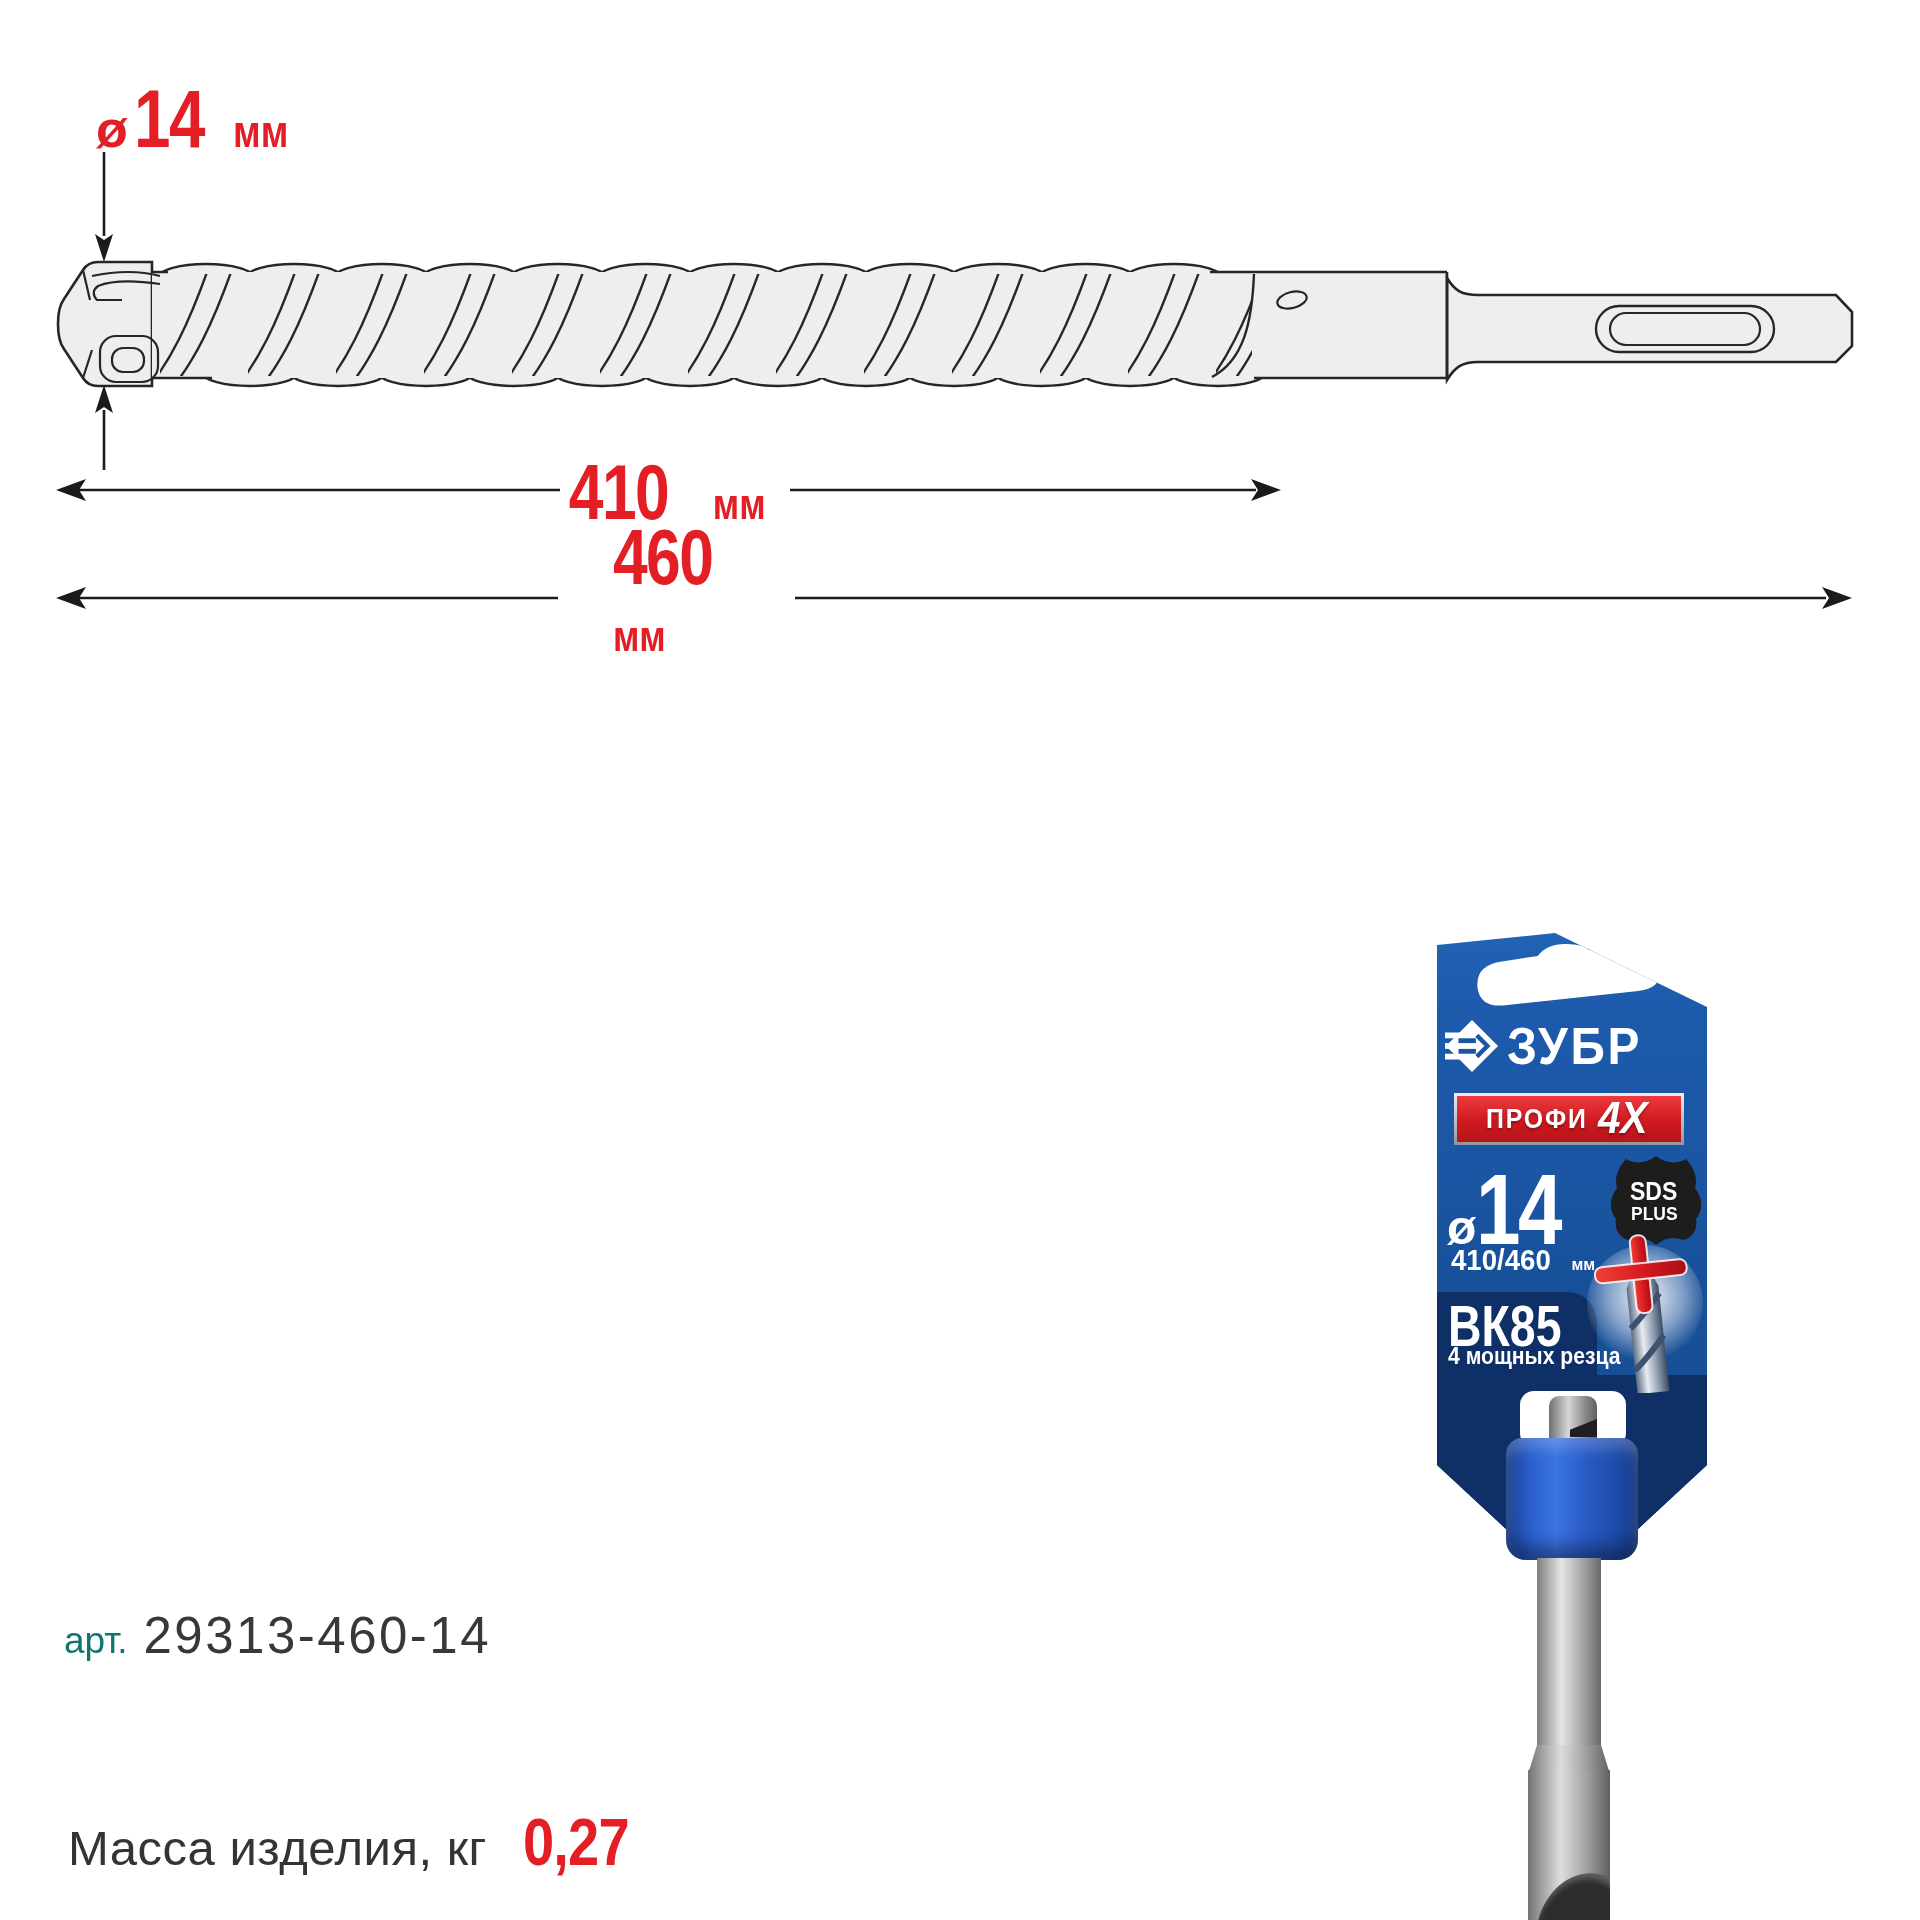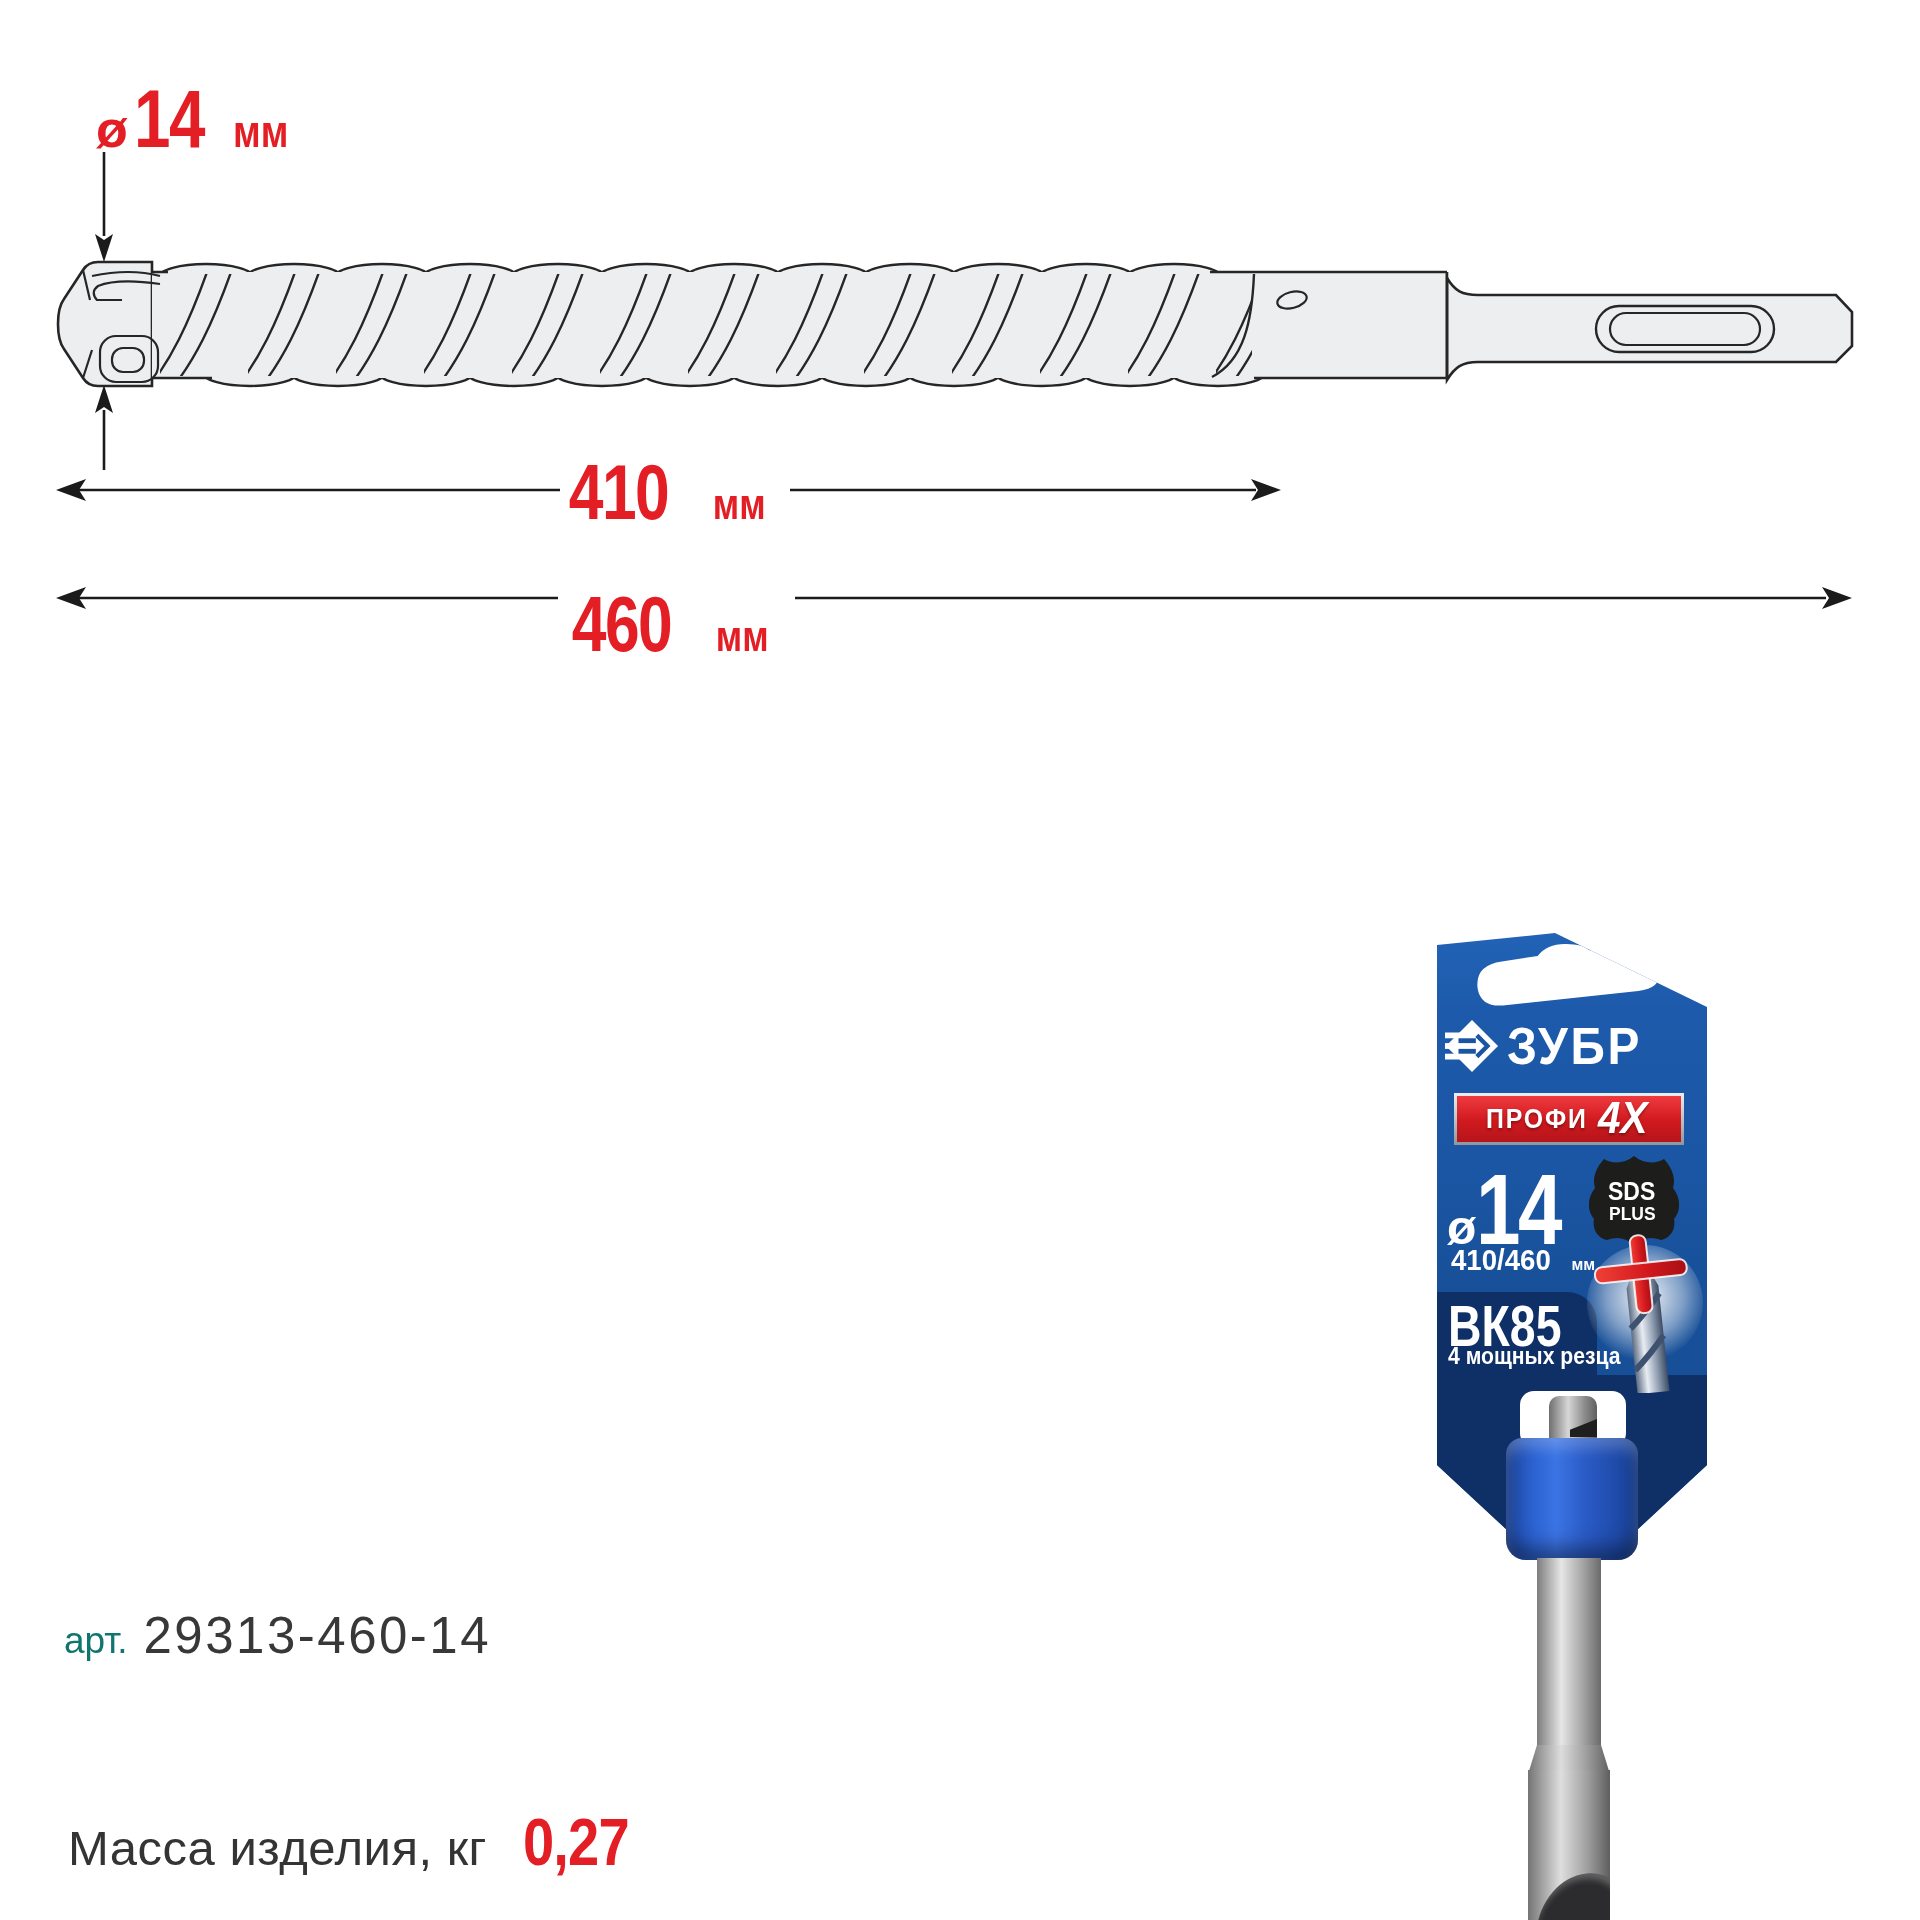--- a/index.html
+++ b/index.html
@@ -15,21 +15,21 @@
   
   .dia-label{left:96px;top:78px;gap:6px;}
   .dia-label .sym{font-size:52px;font-weight:700;line-height:1;}
   .dia-label .num{font-size:82px;font-weight:700;line-height:1;letter-spacing:-2px;}
   .dia-label .unit{font-size:44px;font-weight:700;line-height:1;margin-left:6px;}
 
   .dim-label{transform:translate(-50%,-50%);gap:20px;white-space:nowrap;}
   .dim-label .num{font-size:78px;font-weight:700;line-height:1;letter-spacing:-2px;}
   .dim-label .unit{font-size:42px;font-weight:700;line-height:1;}
   .dim410{left:672px;top:492px;}
-  .dim460{left:675px;top:624px;}
+  .dim460{left:675px;top:588px;flex-direction:column;}
 
   
   .sku-line{left:64px;top:1606px;gap:16px;color:#3d3d3d;}
   .sku-line .lbl{font-size:37px;font-weight:300;color:#0f766e;}
   .sku-line .val{font-size:51px;font-weight:300;letter-spacing:2.5px;color:#383838;}
   .weight-line{left:68px;top:1804px;}
   .weight-line .lbl{font-size:49px;font-weight:300;color:#343434;letter-spacing:0.5px;}
   .weight-line .val{font-size:66px;font-weight:700;margin-left:36px;letter-spacing:-1px;}
 
   
@@ -48,21 +48,21 @@
         display:flex;align-items:center;justify-content:center;gap:1px;}
   .banner .s1{font-size:27px;font-weight:700;color:#fff;letter-spacing:2px;text-shadow:0 2px 3px rgba(0,0,0,.35);}
   .banner .s2{font-size:44px;font-weight:800;font-style:italic;color:#fff;line-height:1;
         padding-bottom:3px;text-shadow:0 2px 3px rgba(0,0,0,.35);}
   .dia-row{left:10px;top:226px;display:flex;align-items:baseline;color:#fff;line-height:1;}
   .dia-row .sym{font-size:48px;font-weight:700;}
   .dia-row .num{font-size:100px;font-weight:800;letter-spacing:-3px;}
   .len-row{left:14px;top:312px;display:flex;align-items:baseline;gap:12px;color:#fff;line-height:1;}
   .len-row .nums{font-size:30px;font-weight:700;}
   .len-row .unit{font-size:16px;font-weight:700;}
-  .sds-badge{left:152px;top:220px;width:90px;height:96px;}
+  .sds-badge{left:174px;top:220px;width:90px;height:96px;}
   .sds-text{left:0;top:0;width:100%;height:100%;display:flex;flex-direction:column;
         align-items:center;justify-content:center;color:#fff;line-height:1.05;}
   .sds-text .l1{font-size:25px;font-weight:800;}
   .sds-text .l2{font-size:19px;font-weight:800;}
   .tip-image{left:146px;top:298px;width:124px;height:162px;}
   .grade{left:11px;top:364px;color:#fff;font-size:58px;font-weight:800;line-height:1;}
   .cutters{left:11px;top:412px;color:#fff;font-size:23px;font-weight:700;line-height:1;white-space:nowrap;}
   .window{left:83px;top:458px;width:106px;height:56px;background:#fff;border-radius:14px;overflow:hidden;}
   .window-shank{position:absolute;left:29px;top:5px;width:48px;height:60px;border-radius:10px 10px 0 0;
         background:linear-gradient(90deg,#6f6f6f,#d6d6d6 40%,#8a8a8a 75%,#5f5f5f);}

